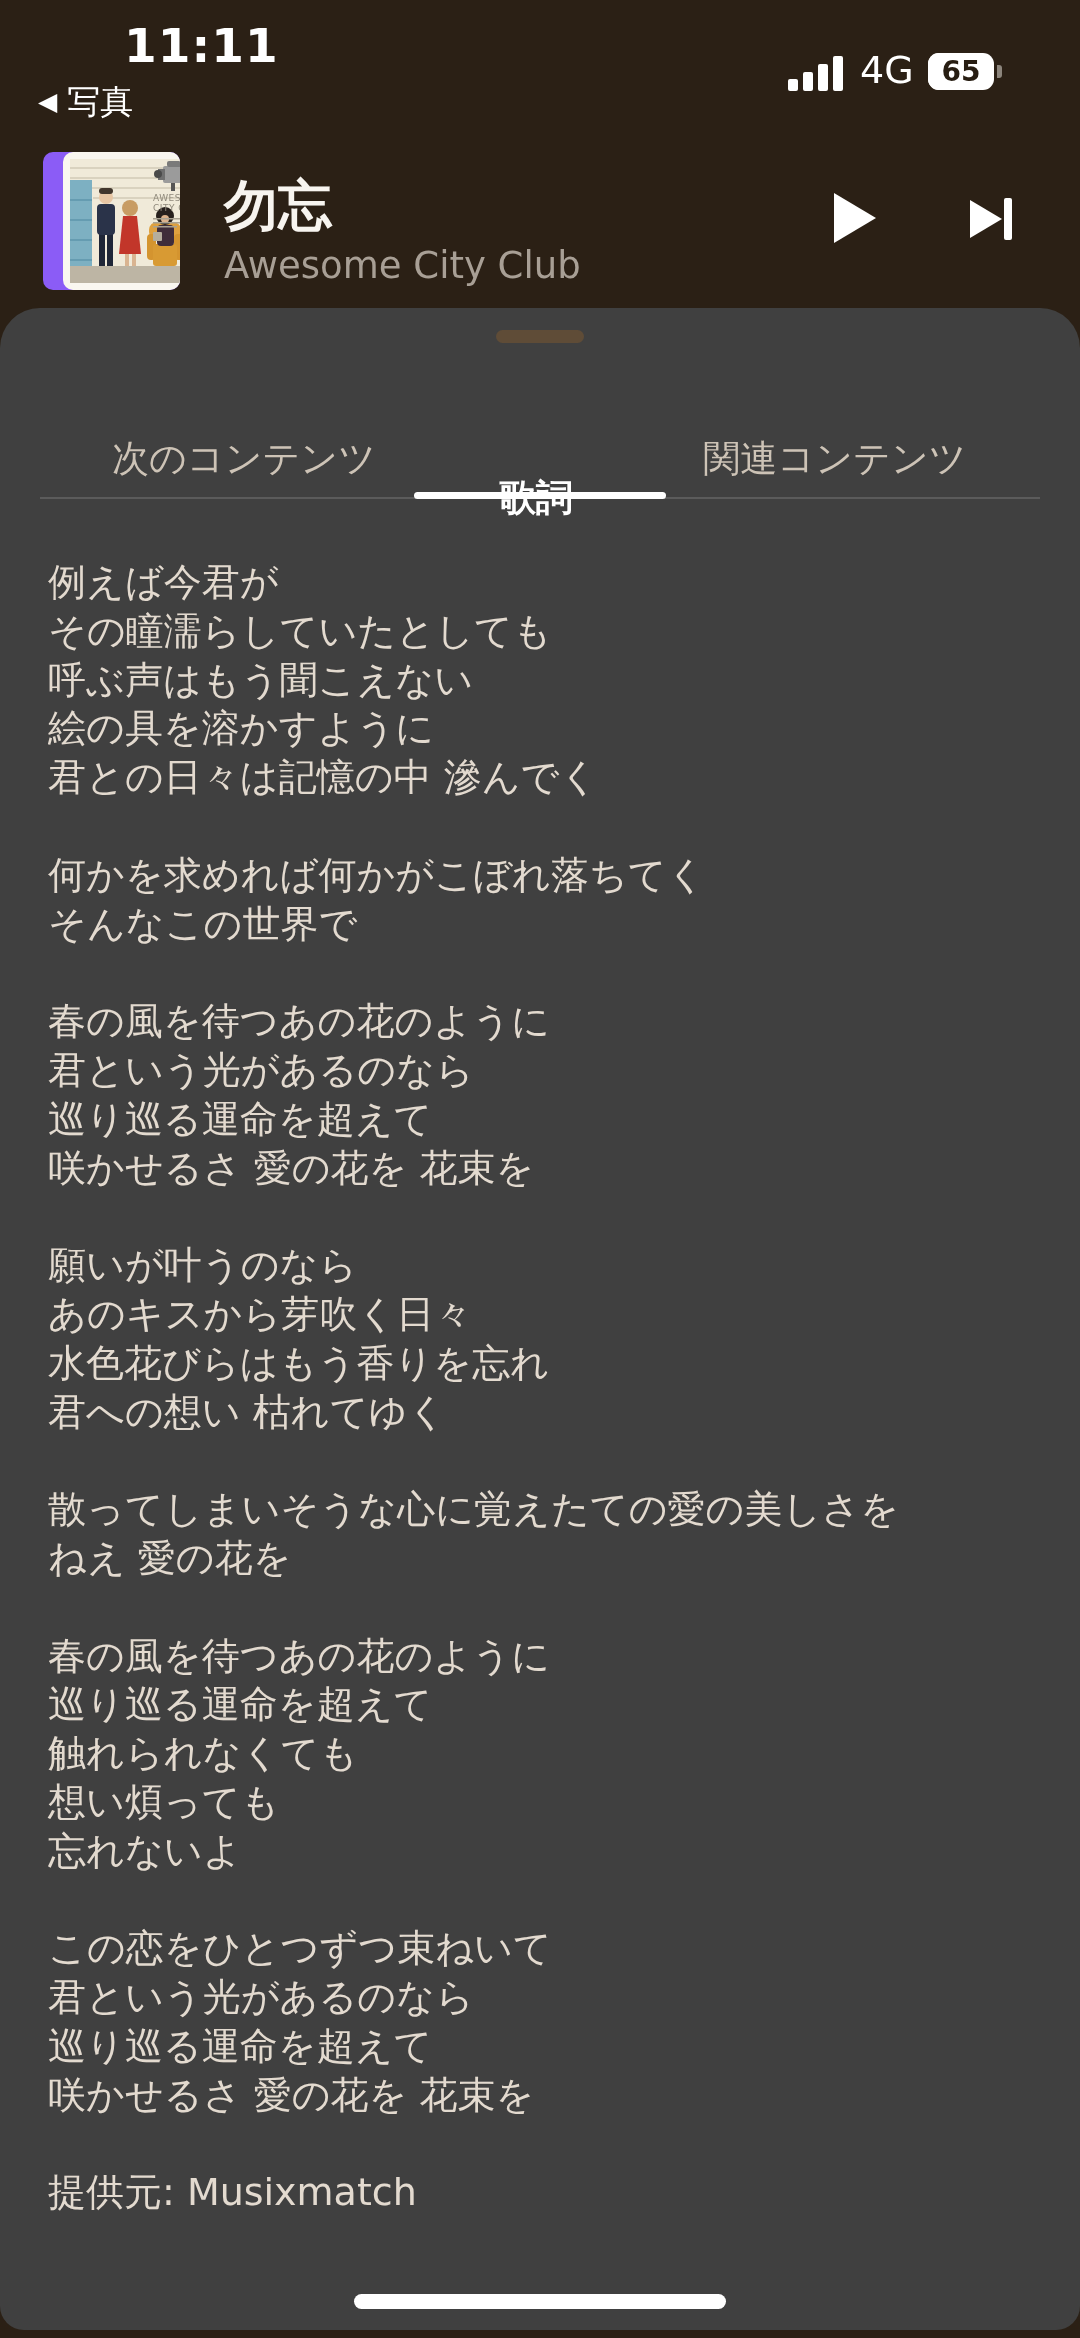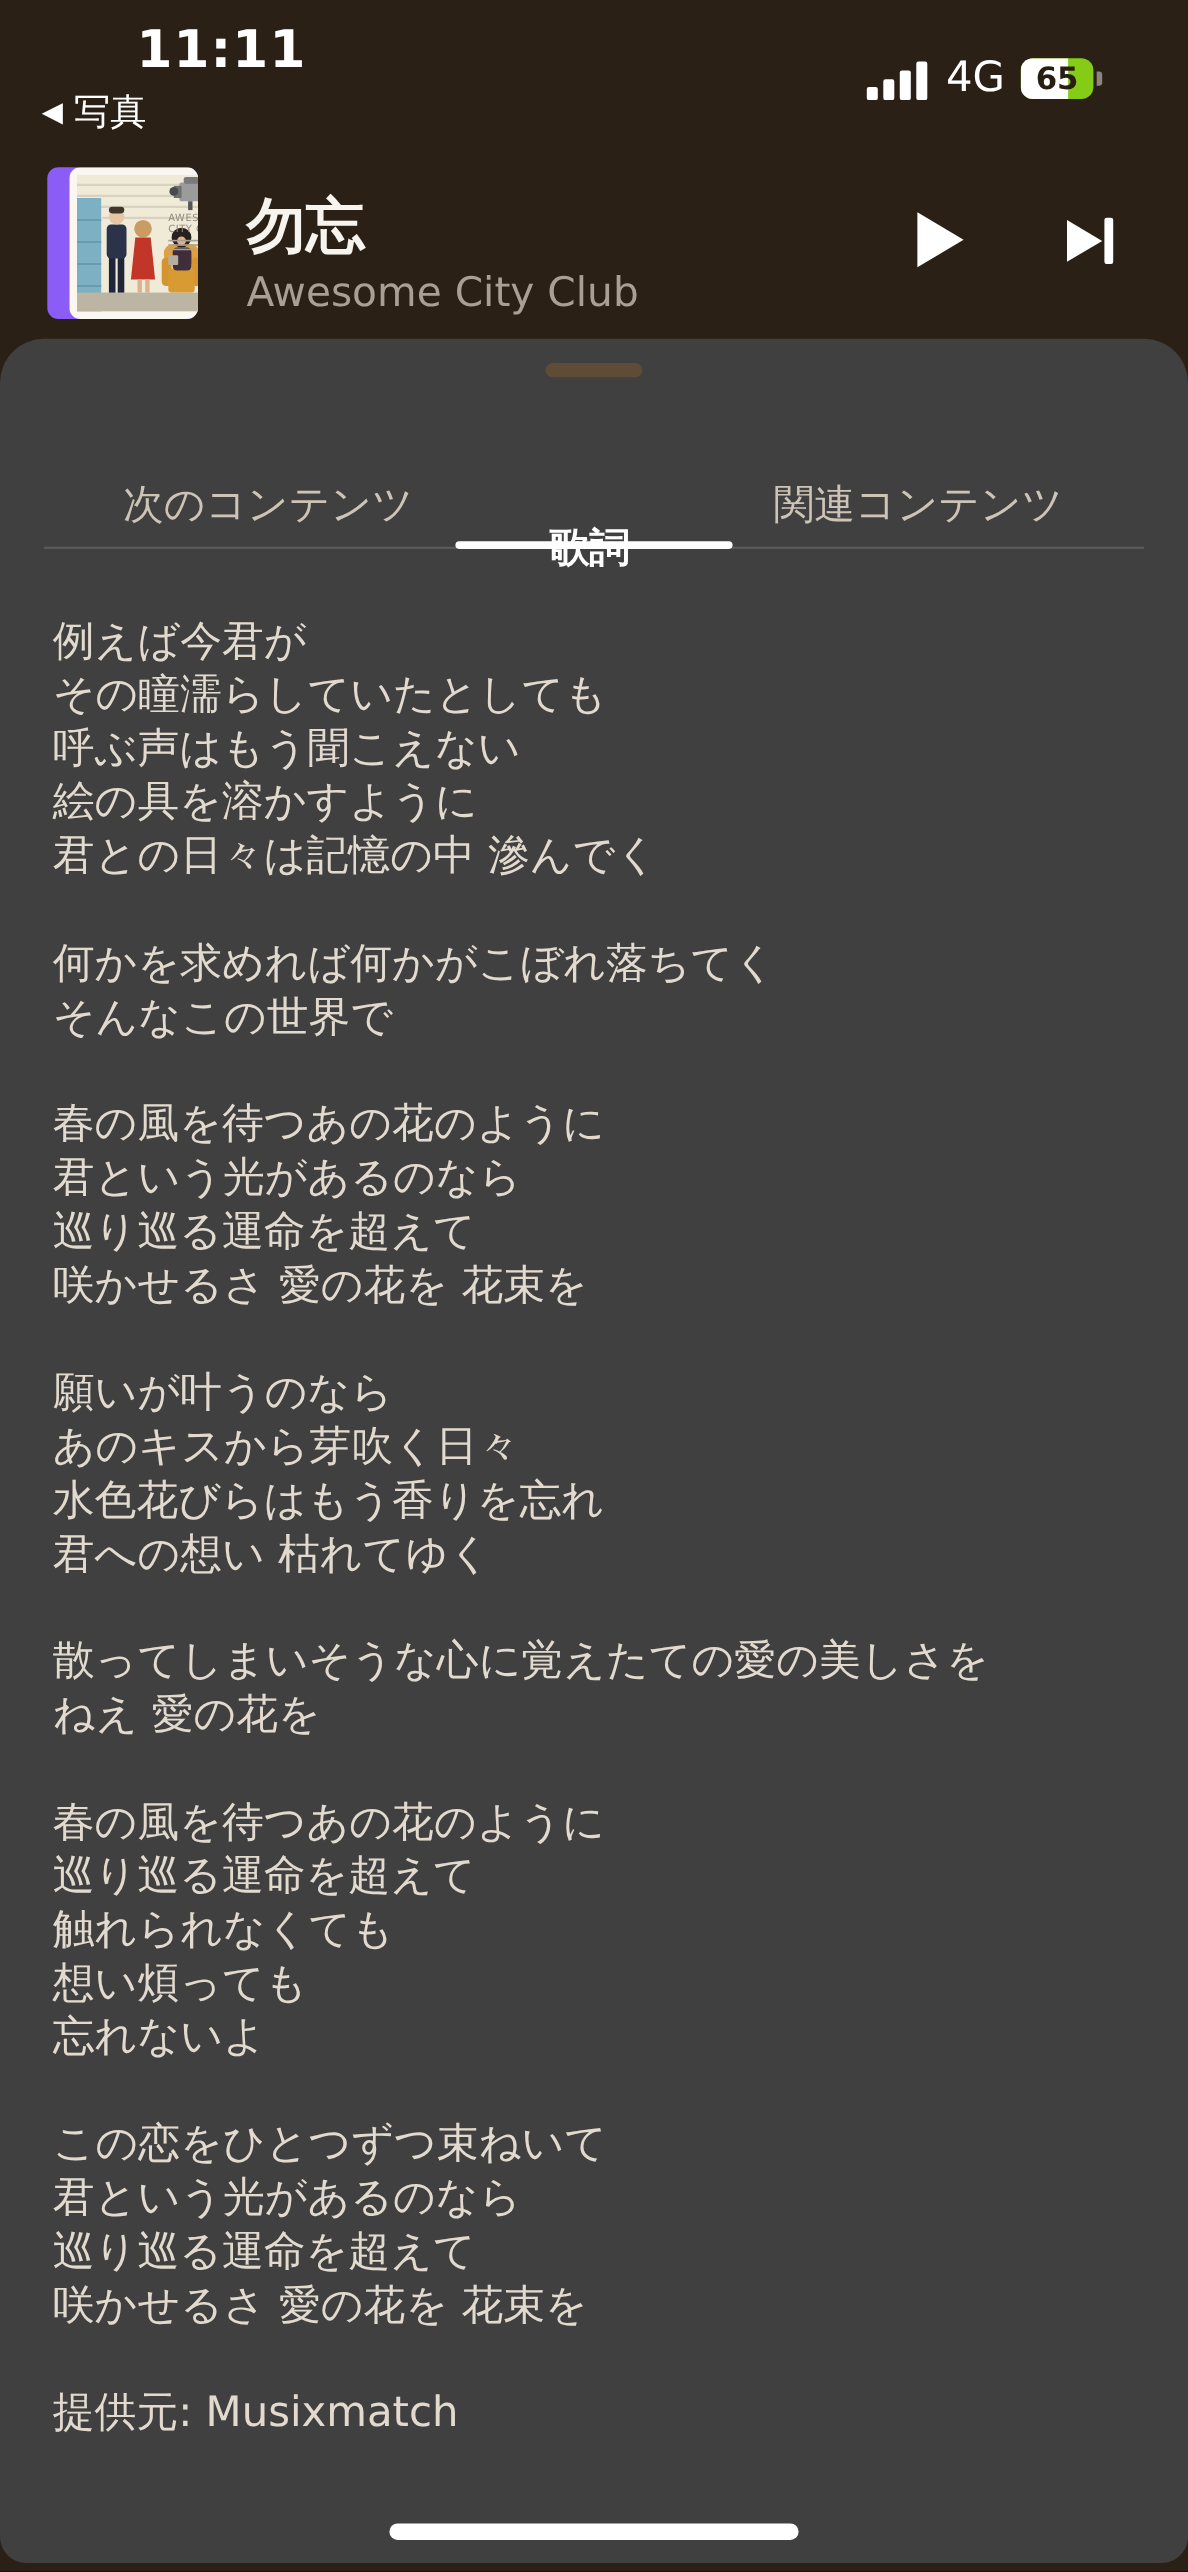--- a/index.html
+++ b/index.html
@@ -19,21 +19,21 @@
   .signal .b1 { left:0;  height:12px; }
   .signal .b2 { left:15px; height:19px; }
   .signal .b3 { left:30px; height:27px; }
   .signal .b4 { left:45px; height:35px; }
   .network {
     position:absolute; left:860px; top:48px;
     font-size:38px; color:#ffffff;
   }
   .battery {
     position:absolute; left:928px; top:53px; width:66px; height:37px;
-    background:#84cc16; border-radius:11px; overflow:hidden;
+    background:#ffffff; border-radius:11px; overflow:hidden;
   }
   .battery-fill { position:absolute; left:0; top:0; bottom:0; width:65%; background:#ffffff; }
   .battery-num {
     position:absolute; left:0; right:0; top:1px; text-align:center;
     font-size:28px; font-weight:700; color:#271d12; line-height:36px;
   }
   .battery-cap {
     position:absolute; left:997px; top:65px; width:5px; height:13px;
     background:#8c857c; border-radius:0 3px 3px 0;
   }

